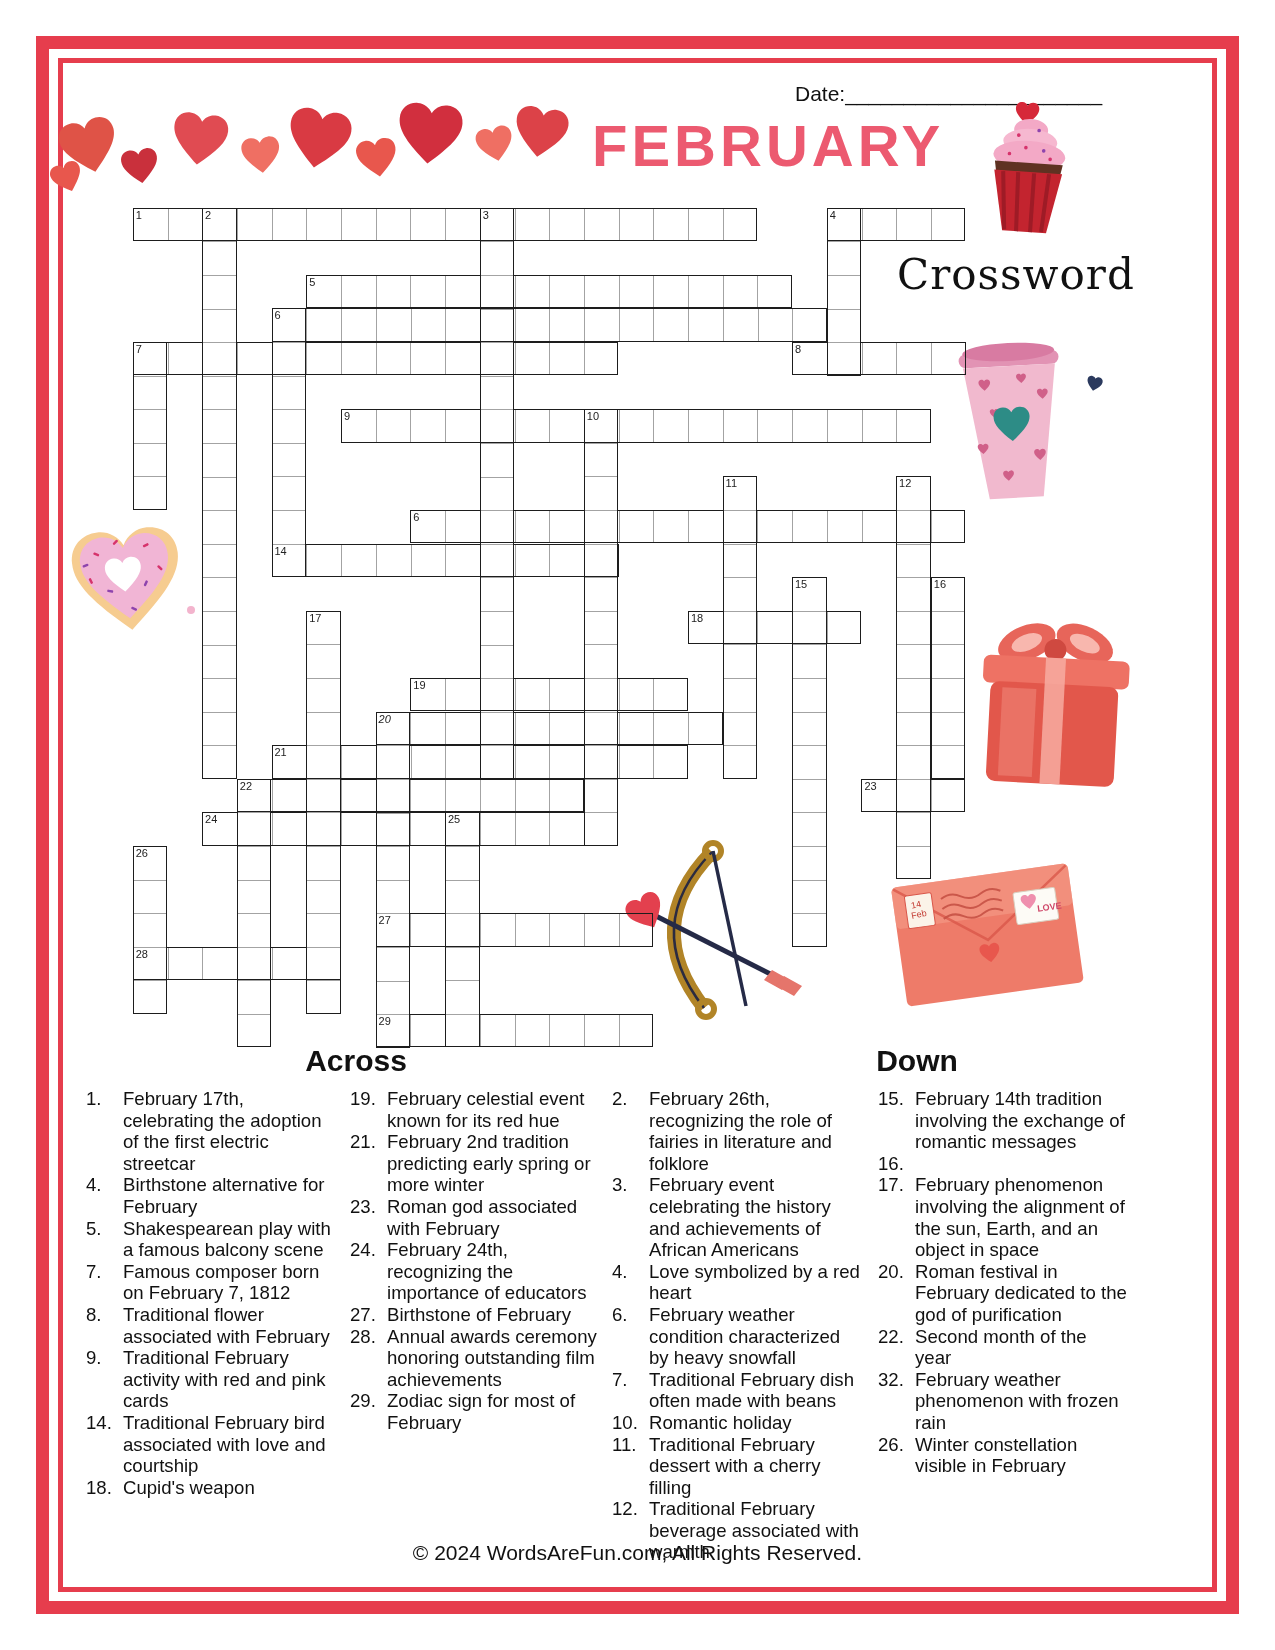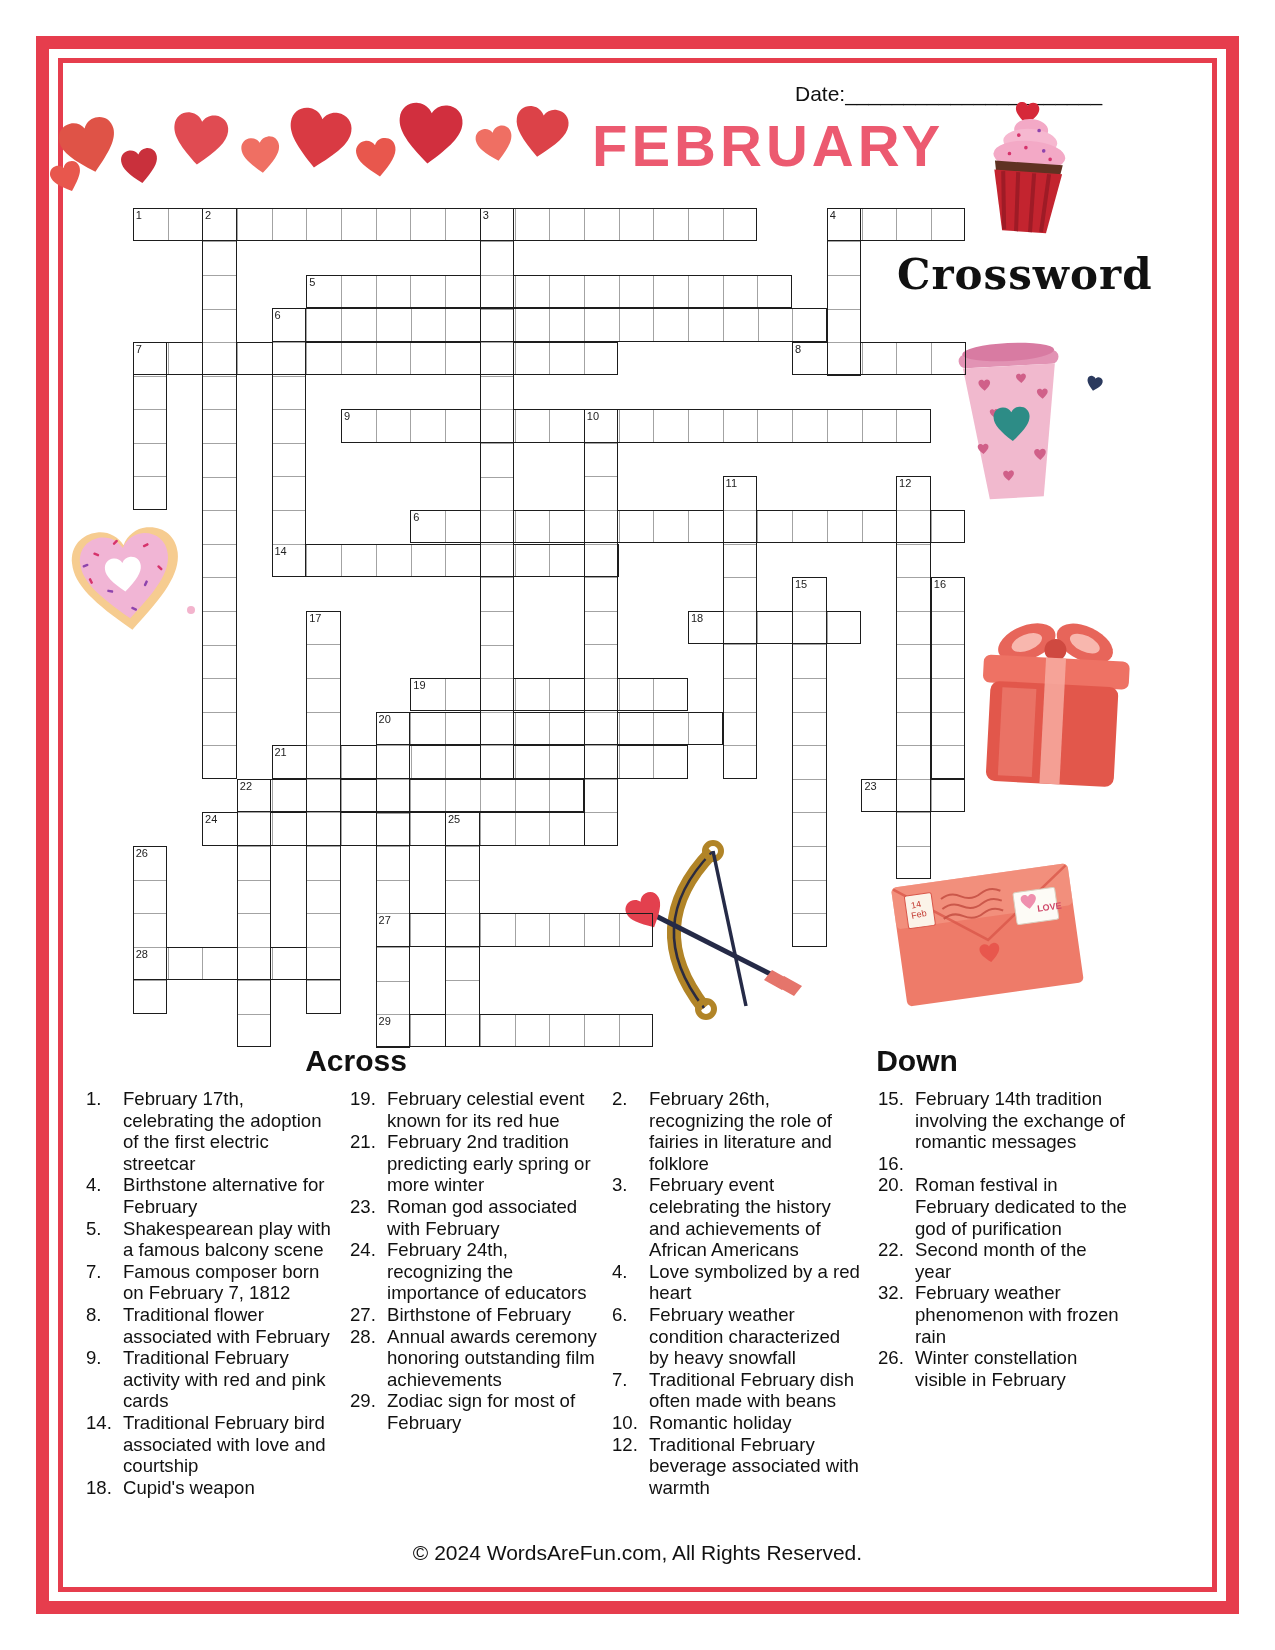--- a/index.html
+++ b/index.html
@@ -7,21 +7,21 @@
         font-family:"Liberation Sans",sans-serif;color:#111;}
   .frame-outer{position:absolute;left:36px;top:36px;right:36px;bottom:36px;
         border:13px solid #e63d4d;pointer-events:none;}
   .frame-inner{position:absolute;left:58px;top:58px;right:58px;bottom:58px;
         border:5px solid #e63d4d;pointer-events:none;}
   .name-row{position:absolute;top:82px;left:88px;font-size:21px;}
   .date-row{position:absolute;top:82px;left:795px;font-size:21px;}
   .blank{letter-spacing:0;}
   .title{position:absolute;left:592px;top:112px;font-size:58px;font-weight:bold;
          color:#ec5a70;letter-spacing:4px;font-family:"Liberation Sans",sans-serif;}
-  .subtitle{position:absolute;left:897px;top:250px;font-size:42px;font-weight:bold;
+  .subtitle{position:absolute;left:897px;top:250px;font-size:42px;font-weight:normal;
          font-family:"DejaVu Serif",serif;letter-spacing:1px;}
   #grid{position:absolute;left:0;top:0;}
   .run{position:absolute;border:1.6px solid #1d1d1d;box-sizing:border-box;background:transparent;}
   .vdiv{position:absolute;top:0;bottom:0;width:1px;background:#a3a3a3;}
   .hdiv{position:absolute;left:0;right:0;height:1px;background:#a3a3a3;}
   .cellnum{position:absolute;font-size:11px;line-height:11px;color:#222;z-index:5;}
   .clue-head{position:absolute;font-size:30px;font-weight:bold;width:400px;text-align:center;}
   .clue-col{position:absolute;font-size:18.6px;line-height:21.6px;}
   .clue{display:flex;}
   .clue .n{flex:0 0 37px;}
@@ -559,21 +559,21 @@
       <div class="cellnum" style="left: 586.8px; top: 411.1px;">10</div>
       <div class="cellnum" style="left: 725.6px; top: 478.3px;">11</div>
       <div class="cellnum" style="left: 899.1px; top: 478.3px;">12</div>
       <div class="cellnum" style="left: 413.3px; top: 511.9px;">6</div>
       <div class="cellnum" style="left: 274.5px; top: 545.5px;">14</div>
       <div class="cellnum" style="left: 795px; top: 579.1px;">15</div>
       <div class="cellnum" style="left: 933.8px; top: 579.1px;">16</div>
       <div class="cellnum" style="left: 309.2px; top: 612.7px;">17</div>
       <div class="cellnum" style="left: 690.9px; top: 612.7px;">18</div>
       <div class="cellnum" style="left: 413.3px; top: 679.9px;">19</div>
-      <div class="cellnum" style="left: 378.6px; top: 713.5px;">20</div>
+      <div class="cellnum" style="left: 378.6px; top: 713.5px; font-style: italic;">20</div>
       <div class="cellnum" style="left: 274.5px; top: 747.1px;">21</div>
       <div class="cellnum" style="left: 239.8px; top: 780.7px;">22</div>
       <div class="cellnum" style="left: 864.4px; top: 780.7px;">23</div>
       <div class="cellnum" style="left: 205.1px; top: 814.3px;">24</div>
       <div class="cellnum" style="left: 448px; top: 814.3px;">25</div>
       <div class="cellnum" style="left: 135.7px; top: 847.9px;">26</div>
       <div class="cellnum" style="left: 378.6px; top: 915.1px;">27</div>
       <div class="cellnum" style="left: 135.7px; top: 948.7px;">28</div>
       <div class="cellnum" style="left: 378.6px; top: 1015.9px;">29</div>
     </div>
@@ -664,33 +664,41 @@
       </div>
       <div class="clue">
         <span class="n">7.</span>
         <span class="t">Traditional February dish often made with beans</span>
       </div>
       <div class="clue">
         <span class="n">10.</span>
         <span class="t">Romantic holiday</span>
       </div>
       <div class="clue">
+        <span class="n">11.</span>
+        <span class="t">Traditional February dessert with a cherry filling</span>
+      </div>
+      <div class="clue">
         <span class="n">12.</span>
         <span class="t">Traditional February beverage associated with warmth</span>
       </div>
     </div>
   <div class="clue-col" style="left:878px;top:1088px;" id="colD">
       <div class="clue">
         <span class="n">15.</span>
         <span class="t">February 14th tradition involving the exchange of romantic messages</span>
       </div>
       <div class="clue">
         <span class="n">16.</span>
       </div>
       <div class="clue">
+        <span class="n">17.</span>
+        <span class="t">February phenomenon involving the alignment of the sun, Earth, and an object in space</span>
+      </div>
+      <div class="clue">
         <span class="n">20.</span>
         <span class="t">Roman festival in February dedicated to the god of purification</span>
       </div>
       <div class="clue">
         <span class="n">22.</span>
         <span class="t">Second month of the year</span>
       </div>
       <div class="clue">
         <span class="n">32.</span>
         <span class="t">February weather phenomenon with frozen rain</span>

